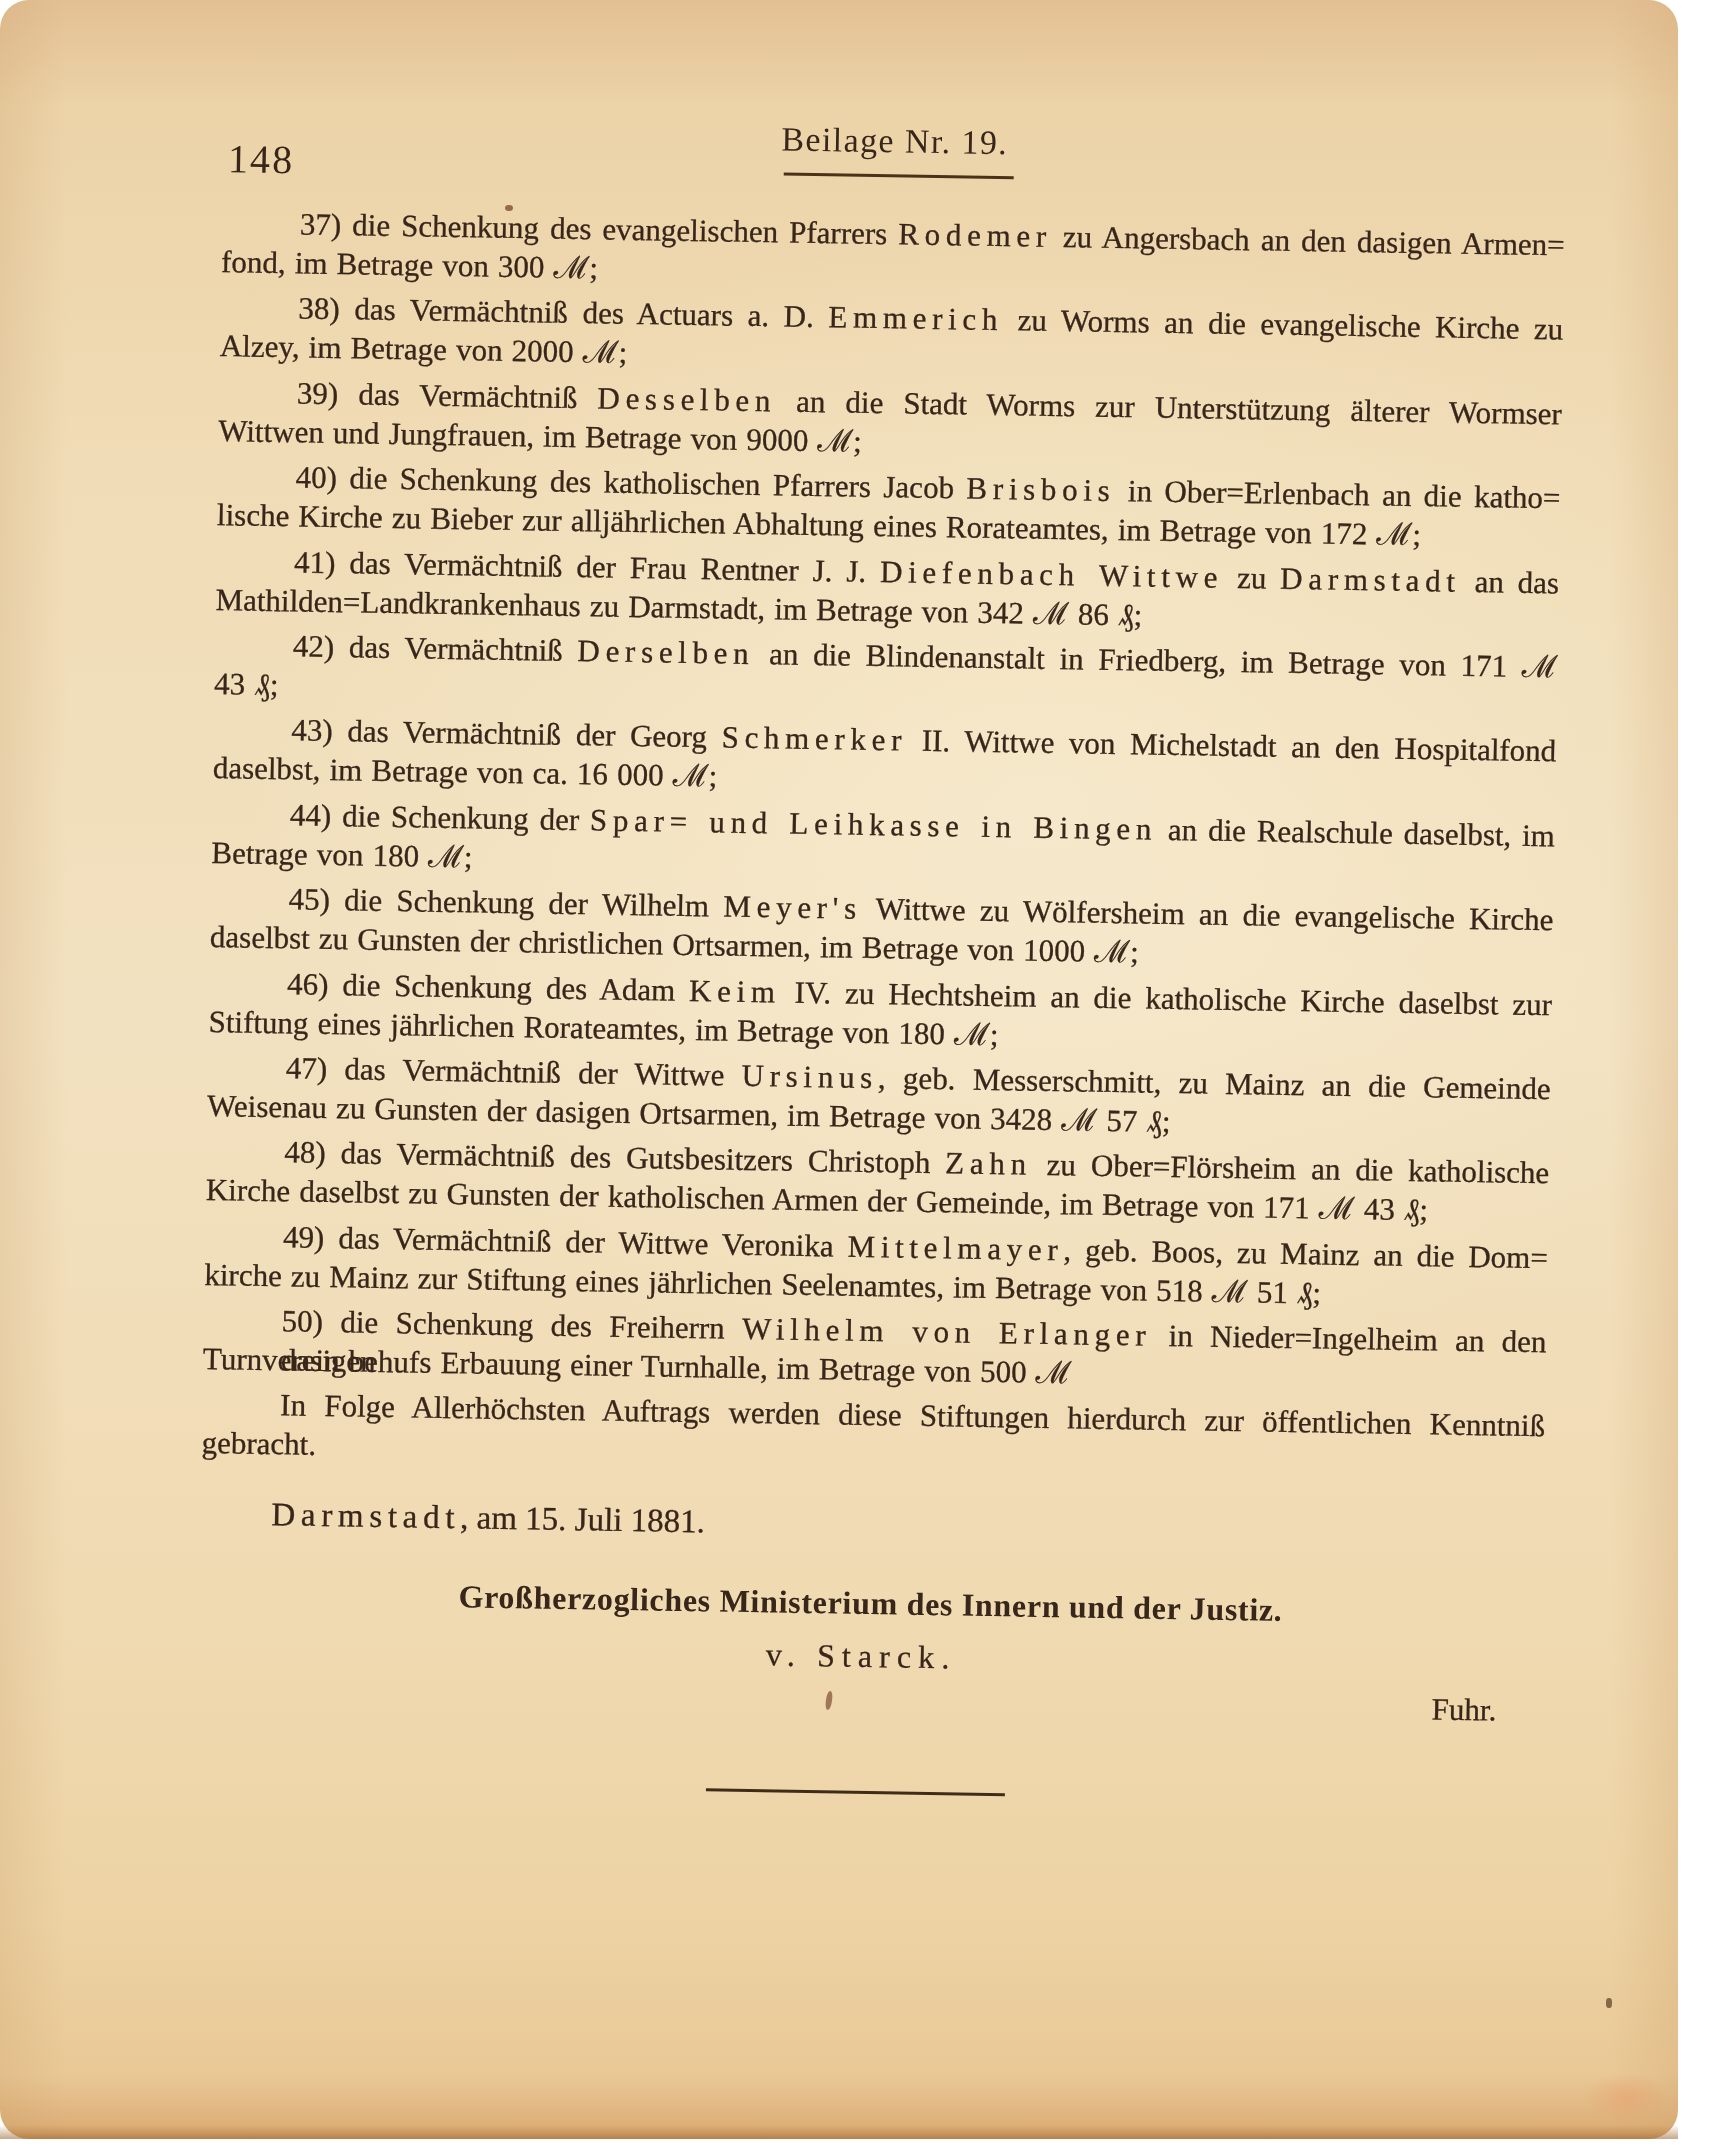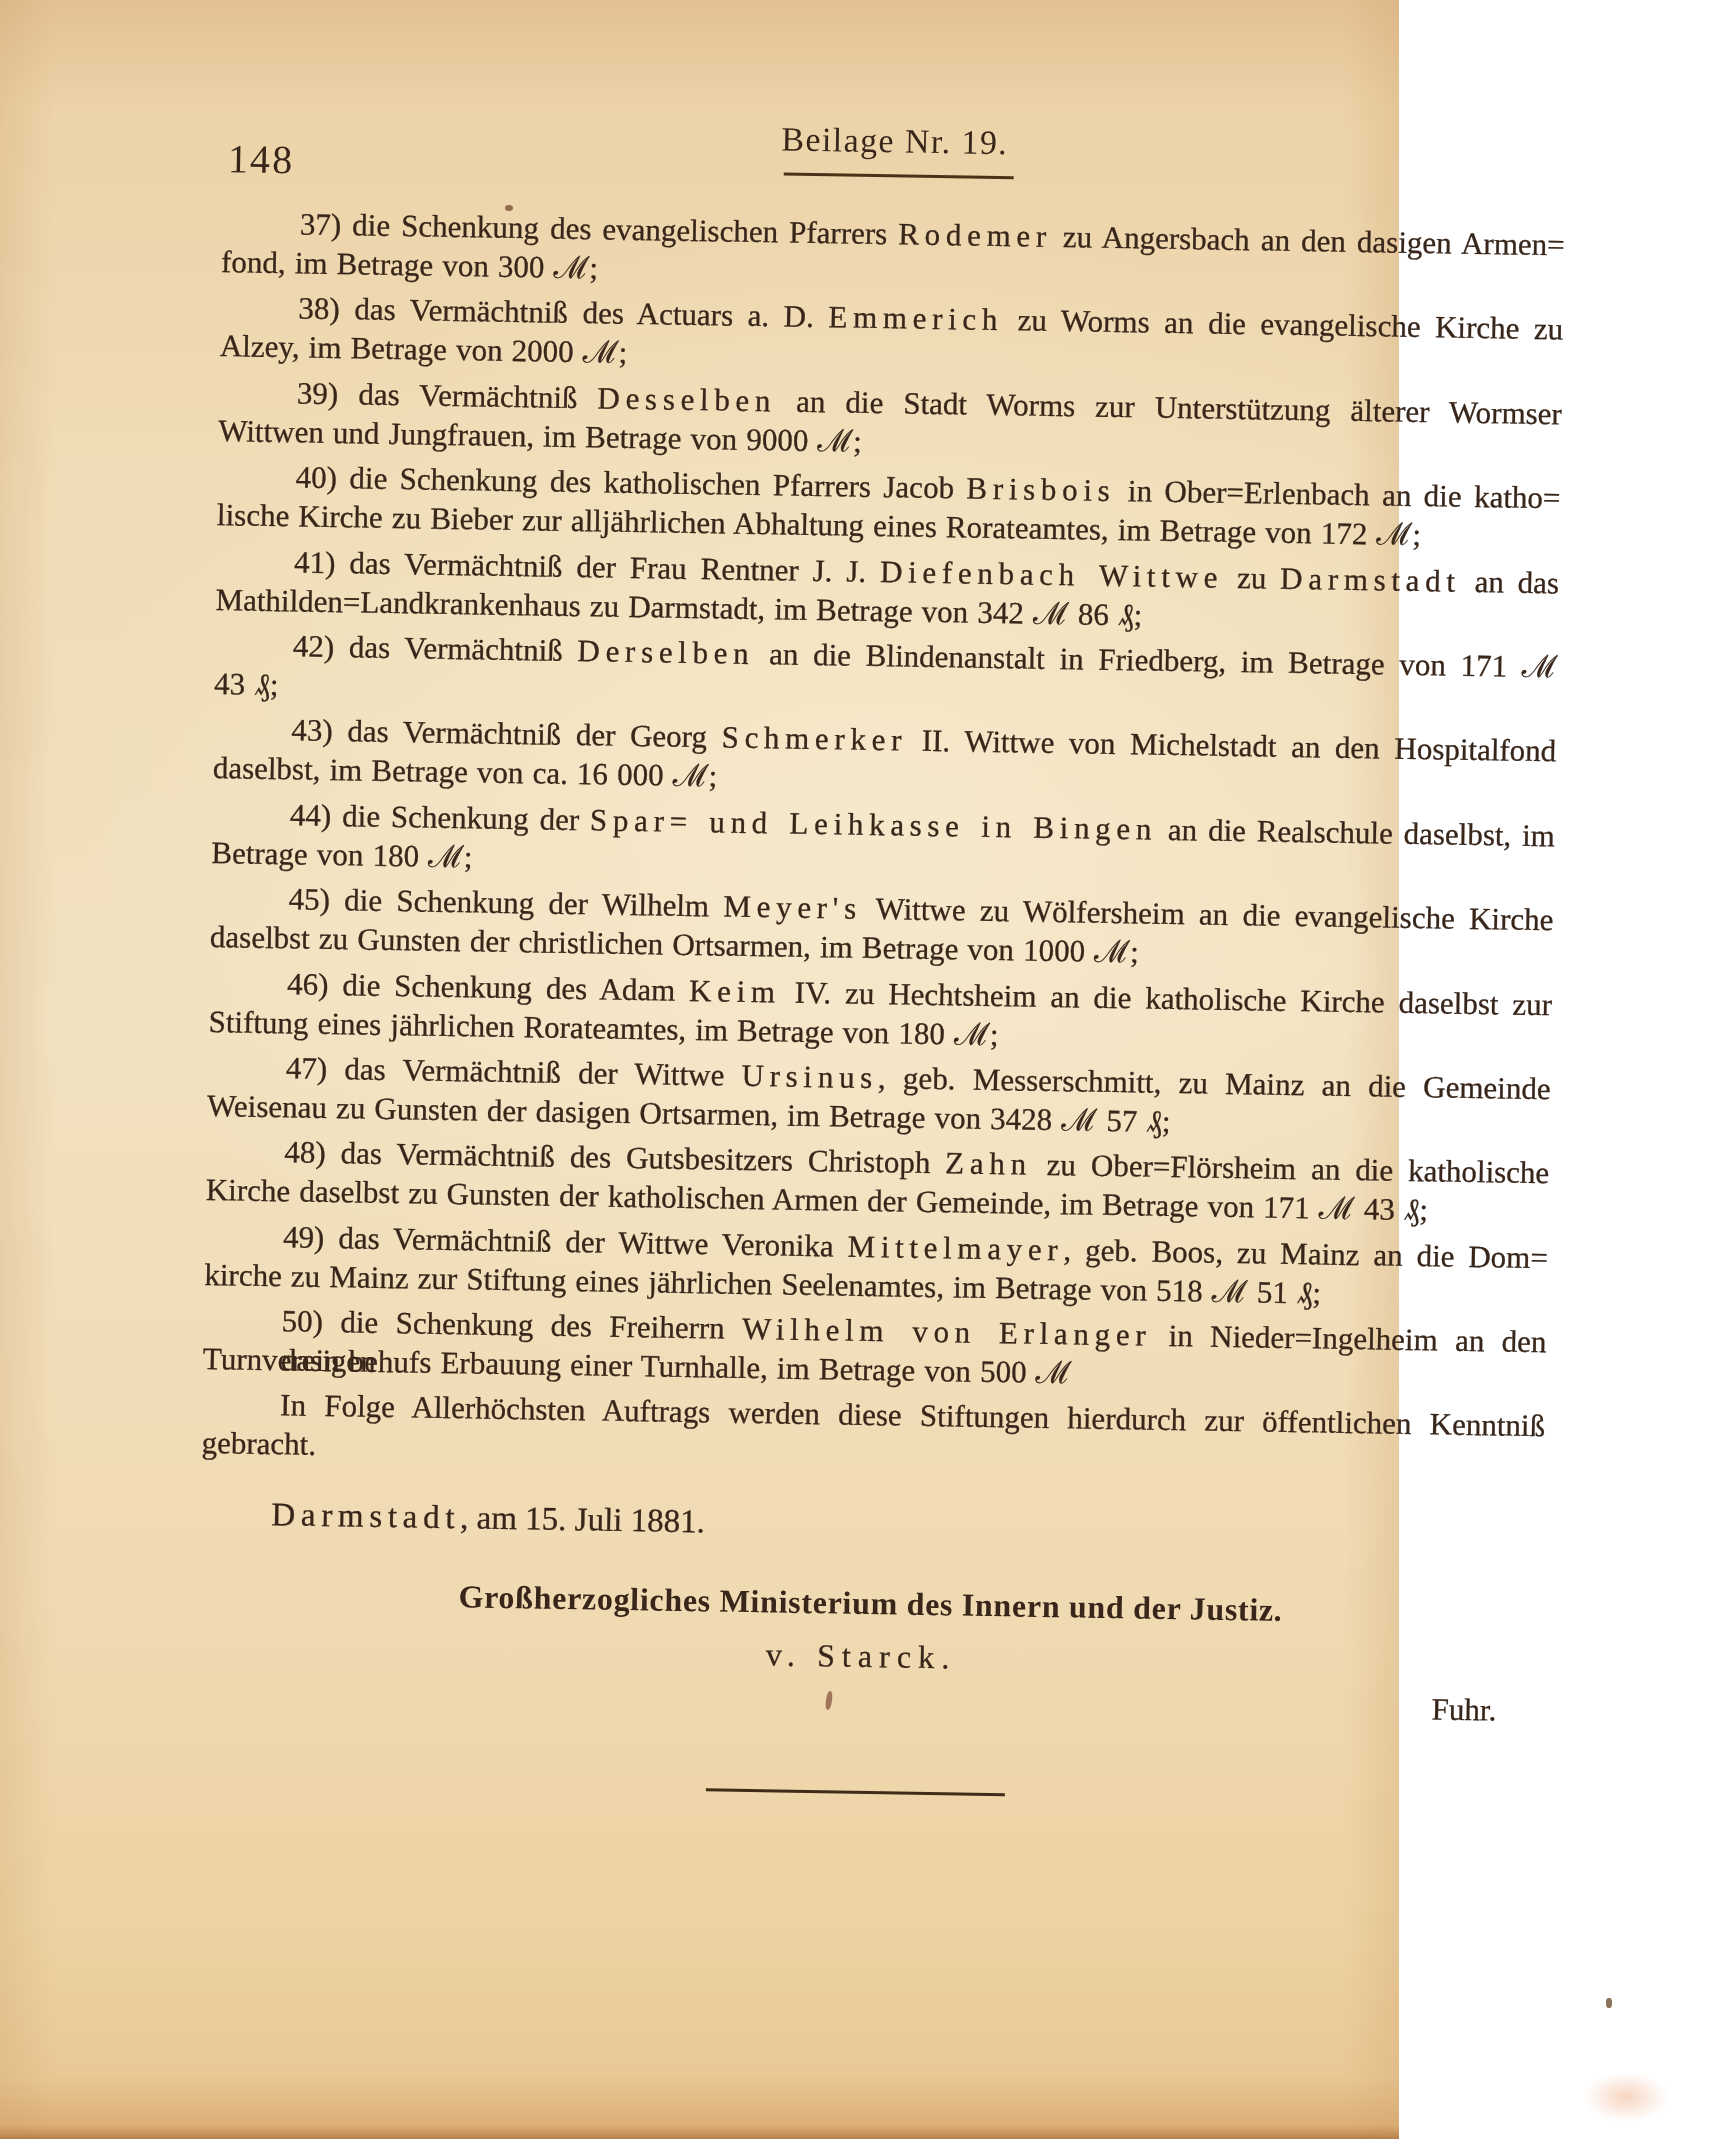--- a/index.html
+++ b/index.html
@@ -3,25 +3,26 @@
 <meta charset="utf-8">
 <style>
   html,body{margin:0;padding:0;}
   body{
     width:1711px;height:2151px;position:relative;overflow:hidden;
     background:#ffffff;
     font-family:"Liberation Serif","DejaVu Serif",serif;
   }
   
   .sheet{
-    position:absolute;left:0;top:0;width:1399px;height:2139px;
+    position:absolute;left:0;top:0;width:1678px;height:2139px;
     background:
       radial-gradient(ellipse 1141px 856px at 62% 38%, rgba(255,250,230,0.35), rgba(255,250,230,0) 70%),
       linear-gradient(90deg, rgba(198,152,98,0.22) 0%, rgba(198,152,98,0) 4%, rgba(198,152,98,0) 96%, rgba(205,160,105,0.28) 100%),
       linear-gradient(180deg,#e3c094 0%, #ecd3a8 5%, #f0dcb6 22%, #f2e1c0 48%, #f0dab2 75%, #edd3a4 90%, #e9c896 97%, #daa970 100%);
+    border-radius: 29px;
   }
   .sheet-edge-bottom{
     position:absolute;left:0;bottom:0;width:100%;height:14.3px;
     background:linear-gradient(180deg, rgba(170,115,60,0) 0%, rgba(170,115,60,0.35) 55%, rgba(150,95,45,0.55) 100%);
   }
   .smudge{
     position:absolute;left:1583px;top:2072px;width:86px;height:50px;border-radius:50%;
     background:radial-gradient(ellipse at center, rgba(235,150,100,0.40), rgba(235,150,100,0) 70%);
   }
   .fleck-a{position:absolute;left:505px;top:205px;width:7.8px;height:6.4px;border-radius:50%;background:#83583a;opacity:.85;}

